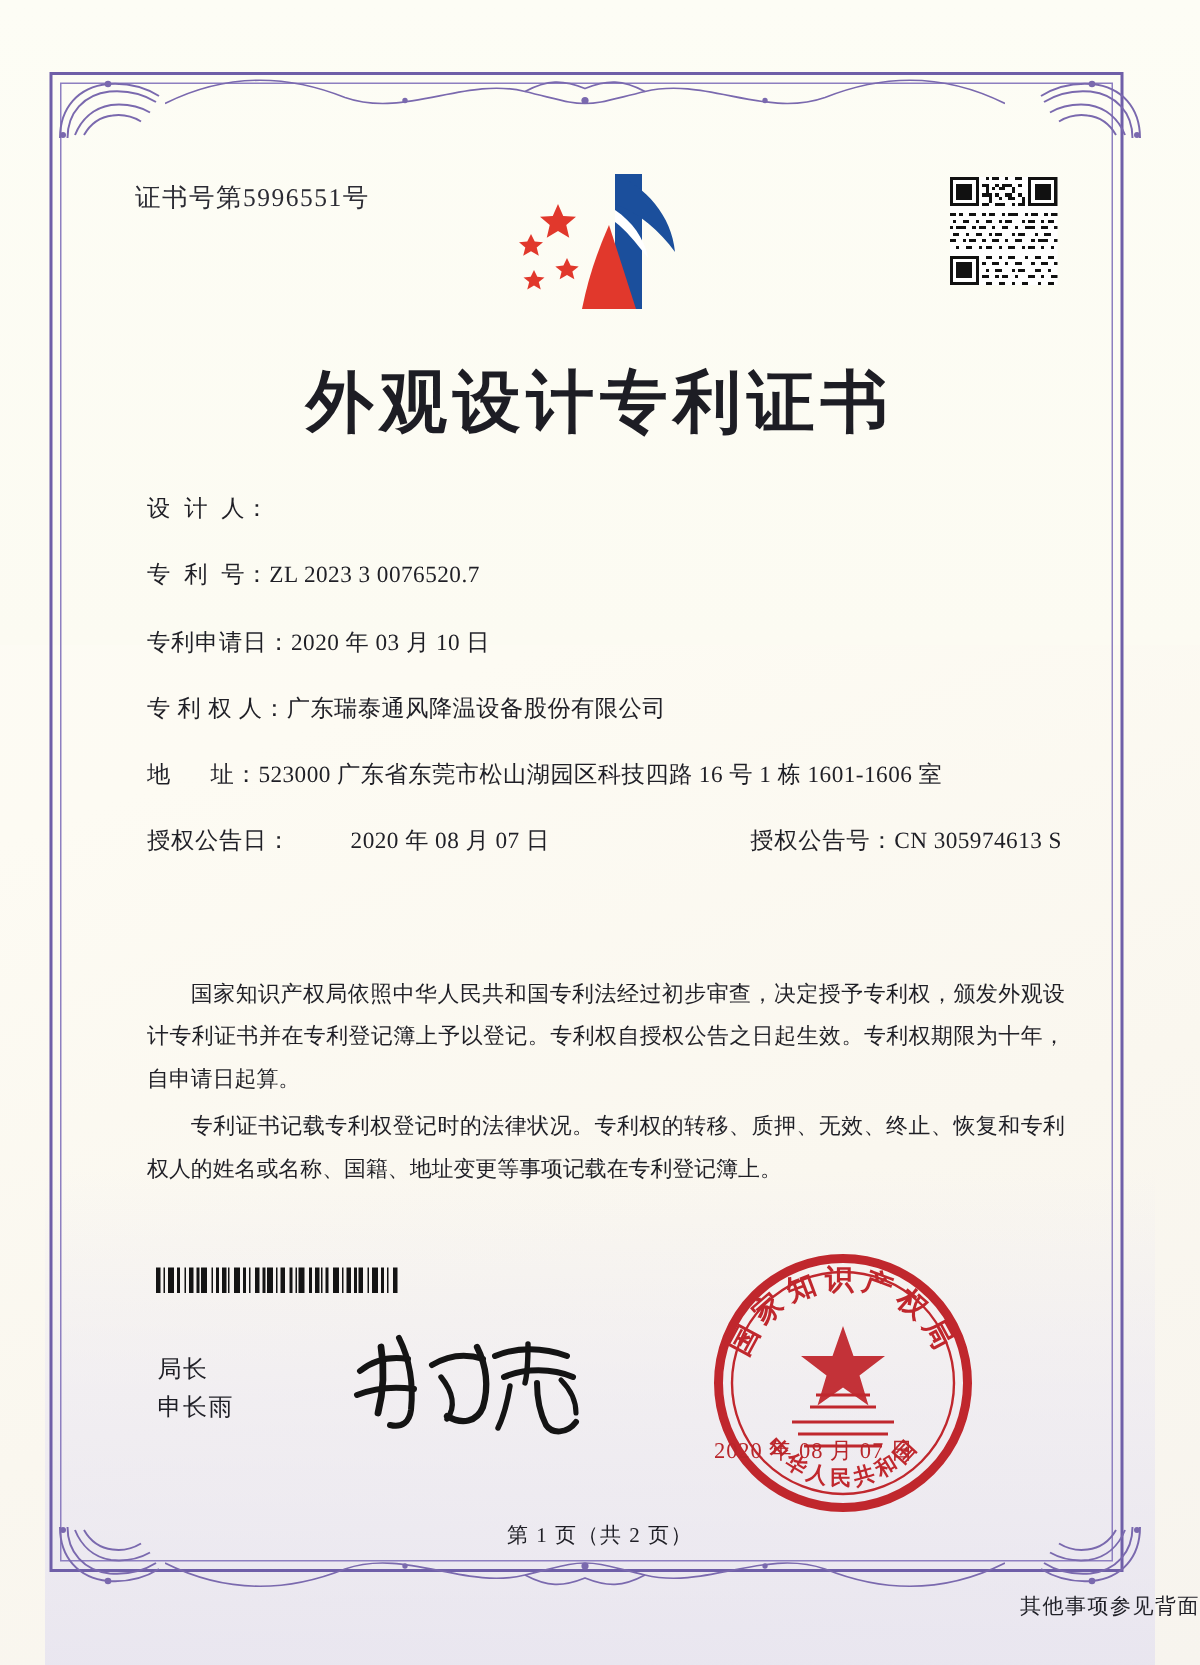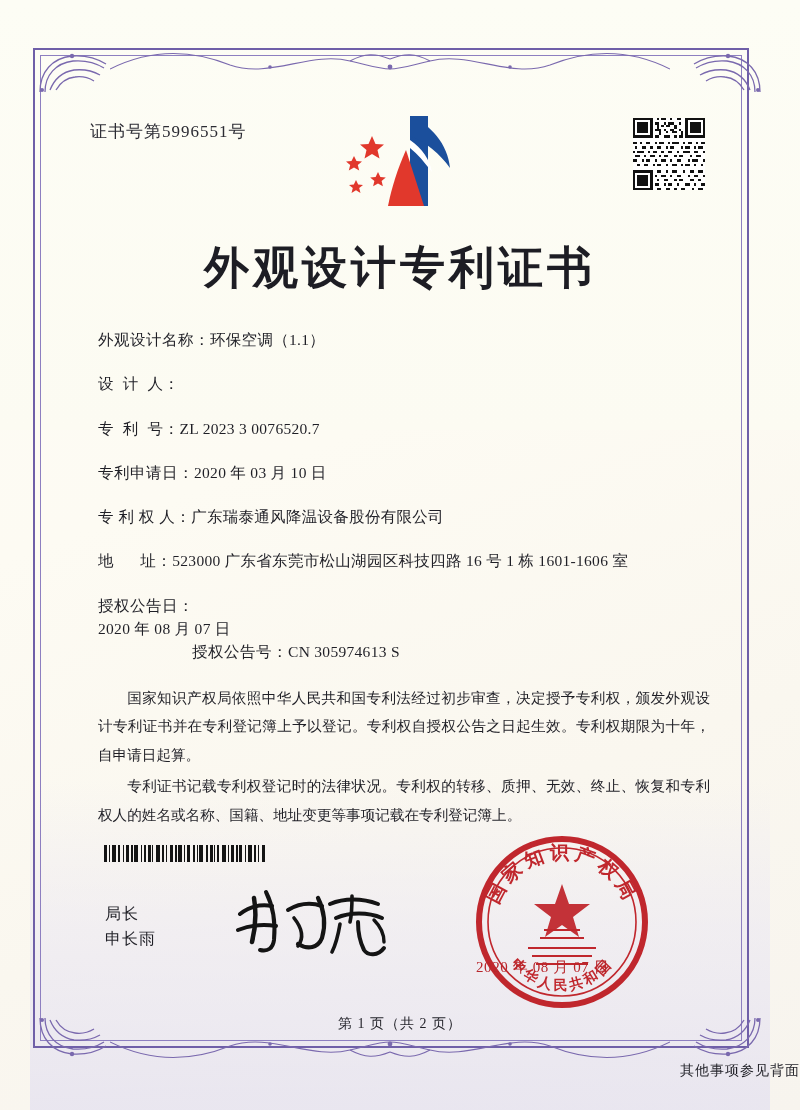--- a/index.html
+++ b/index.html
@@ -134,30 +134,30 @@
   }
   .field-label {
     white-space: pre;
     flex: 0 0 auto;
     letter-spacing: 0.5px;
   }
   .field-value {
     flex: 1 1 auto;
     letter-spacing: 0.3px;
   }
-  .field-row.two-col { justify-content: space-between; flex-direction: column; }
+  .field-row.two-col { justify-content: space-between; }
   .field-row .col2 {
     margin-left: 94px;
     display: flex;
   }
 
   
   .body-text {
     position: absolute;
-    left: 98px; top: 684px;
+    left: 98px; top: 649px;
     width: 612px;
     font-size: 14.6px;
     line-height: 1.95;
     color: #1f1f26;
     text-align: justify;
   }
   .body-text p {
     margin: 0 0 3px 0;
     text-indent: 2em;
   }
@@ -459,24 +459,20 @@
         <rect x="27" y="32" width="1" height="1"></rect>
           <rect x="30" y="32" width="2" height="1"></rect>
       </g>
     </svg>
   </div>
 
   <div class="doc-title">外观设计专利证书</div>
 
   <div class="fields">
     <div class="field-row">
-      <span class="field-label">外观设计名称：</span>
-      <span class="field-value">环保空调（1.1）</span>
-    </div>
-    <div class="field-row">
       <span class="field-label">设  计  人：</span>
     </div>
     <div class="field-row">
       <span class="field-label">专  利  号：</span>
       <span class="field-value">ZL 2023 3 0076520.7</span>
     </div>
     <div class="field-row">
       <span class="field-label">专利申请日：</span>
       <span class="field-value">2020 年 03 月 10 日</span>
     </div>

